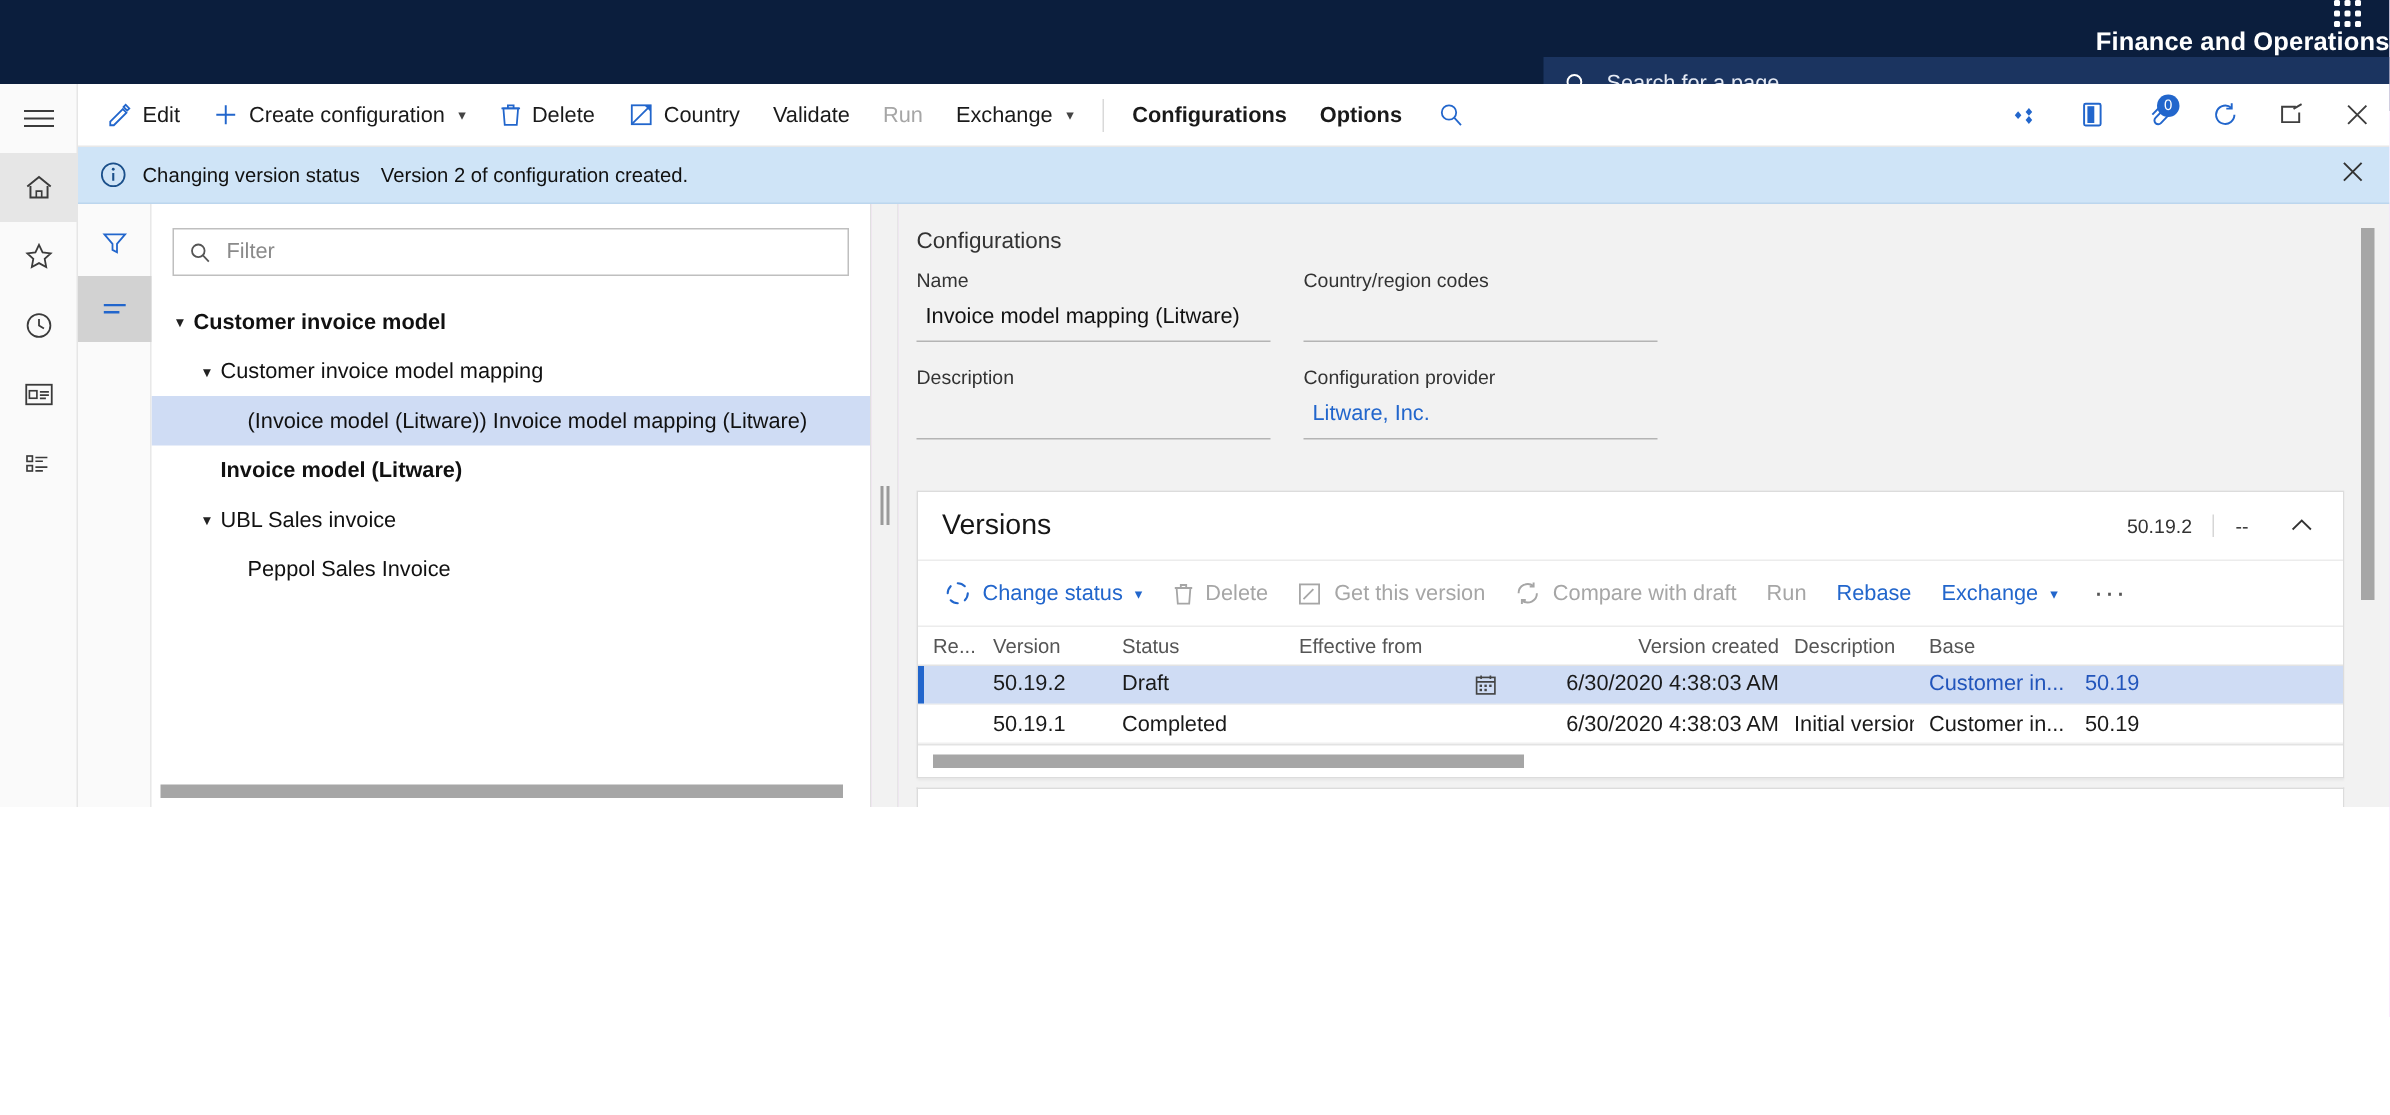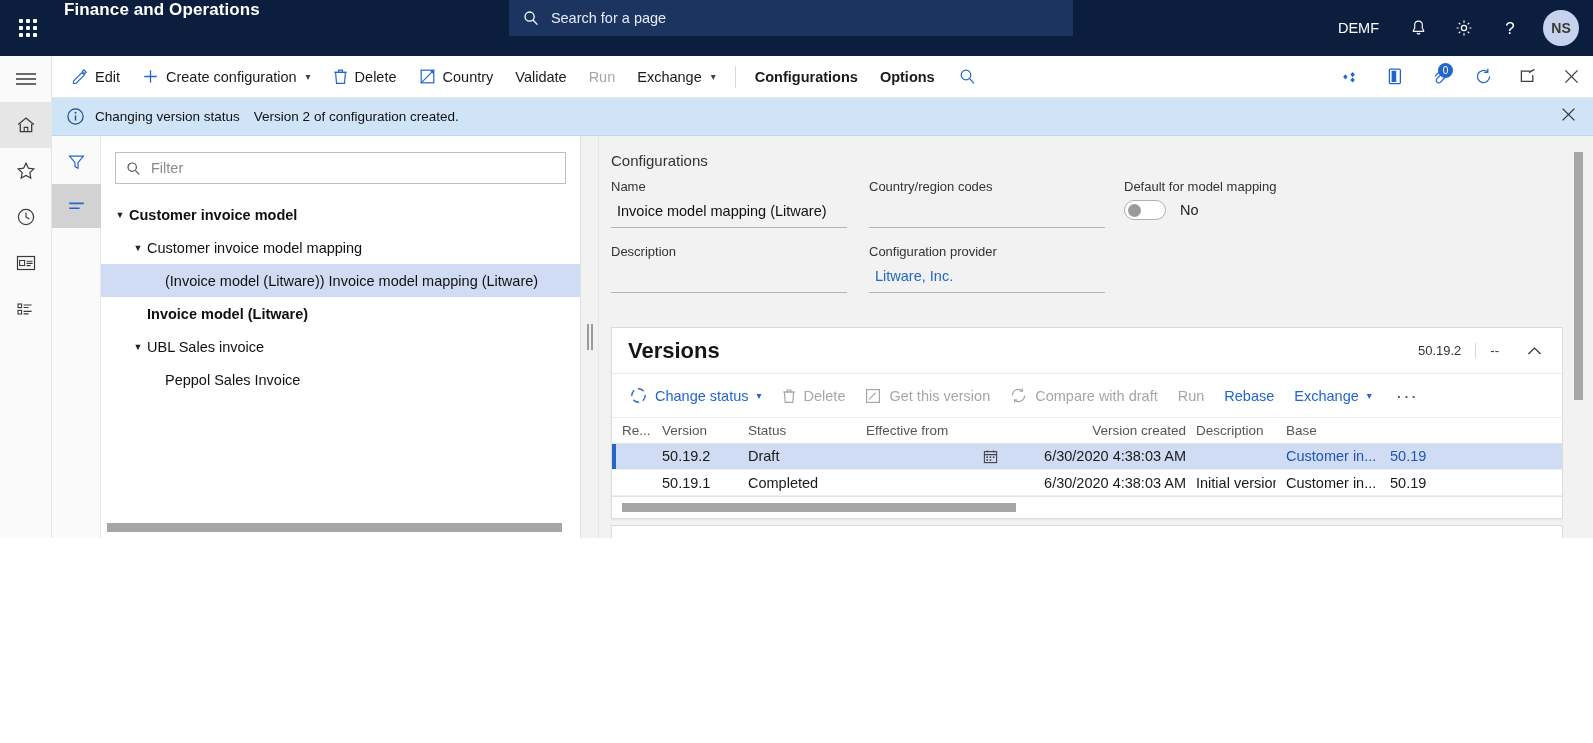--- a/index.html
+++ b/index.html
@@ -6,22 +6,23 @@
   html, body {
     width: 1593px; height: 743px;
     font-family: "Liberation Sans", sans-serif;
     background: #ffffff;
     overflow: hidden;
   }
 
   
   .topnav {
     height: 56px; background: #0b1e3d;
-    display: flex; align-items: flex-start;
+    display: flex; align-items: flex-end;
     color: #ffffff;
+    flex-direction: column;
   }
   .waffle {
     width: 56px; height: 56px;
     display: flex; align-items: center; justify-content: center;
     cursor: pointer;
   }
   .waffle-grid {
     display: grid; grid-template-columns: repeat(3, 4px);
     grid-template-rows: repeat(3, 4px); gap: 3px;
   }
@@ -195,21 +196,21 @@
   .card {
     background: #fff; border: 1px solid #dcdcdc;
     margin: 0 0 0 12px; display: flex; flex-direction: column;
     box-shadow: 0 1px 2px rgba(0,0,0,.06);
     min-height: 0;
   }
   .card-head {
     height: 46px; display: flex; align-items: center; padding: 0 14px 0 16px;
     border-bottom: 1px solid #ececec;
   }
-  .card-title { font-size: 22px; font-weight: bold; color: #161616; }
+  .card-title { font-size: 19px; font-weight: normal; color: #161616; }
   .card-head-right { margin-left: auto; display: flex; align-items: center; gap: 0; }
   .card-ver { font-size: 13px; color: #333; padding-right: 14px; }
   .card-dash { font-size: 13px; color: #333; padding: 0 14px; border-left: 1px solid #d6d6d6; }
   .card-chev { padding: 0 6px 0 14px; cursor: pointer; color: #333; }
 
   .card-toolbar {
     height: 44px; display: flex; align-items: center; padding-left: 8px;
     border-bottom: 1px solid #ececec;
   }
   .ctool {
@@ -561,31 +562,20 @@
               <div class="fcol c2">
                 <div class="field">
                   <div class="flabel">Country/region codes</div>
                   <div class="fvalue"></div>
                 </div>
                 <div class="field">
                   <div class="flabel">Configuration provider</div>
                   <div class="fvalue link">Litware, Inc.</div>
                 </div>
               </div>
-              <div class="fcol c3">
-                <div class="field">
-                  <div class="flabel">Default for model mapping</div>
-                  <div class="toggle-row">
-                    <div class="toggle">
-                      <span class="knob"></span>
-                    </div>
-                    <span class="toggle-lbl">No</span>
-                  </div>
-                </div>
-              </div>
             </div>
 
             <div class="card" style="height:348px">
               <div class="card-head">
                 <div class="card-title">Versions</div>
                 <div class="card-head-right">
                   <span class="card-ver">50.19.2</span>
                   <span class="card-dash">--</span>
                   <span class="card-chev">
                     <svg width="15" height="10" viewBox="0 0 15 10">

